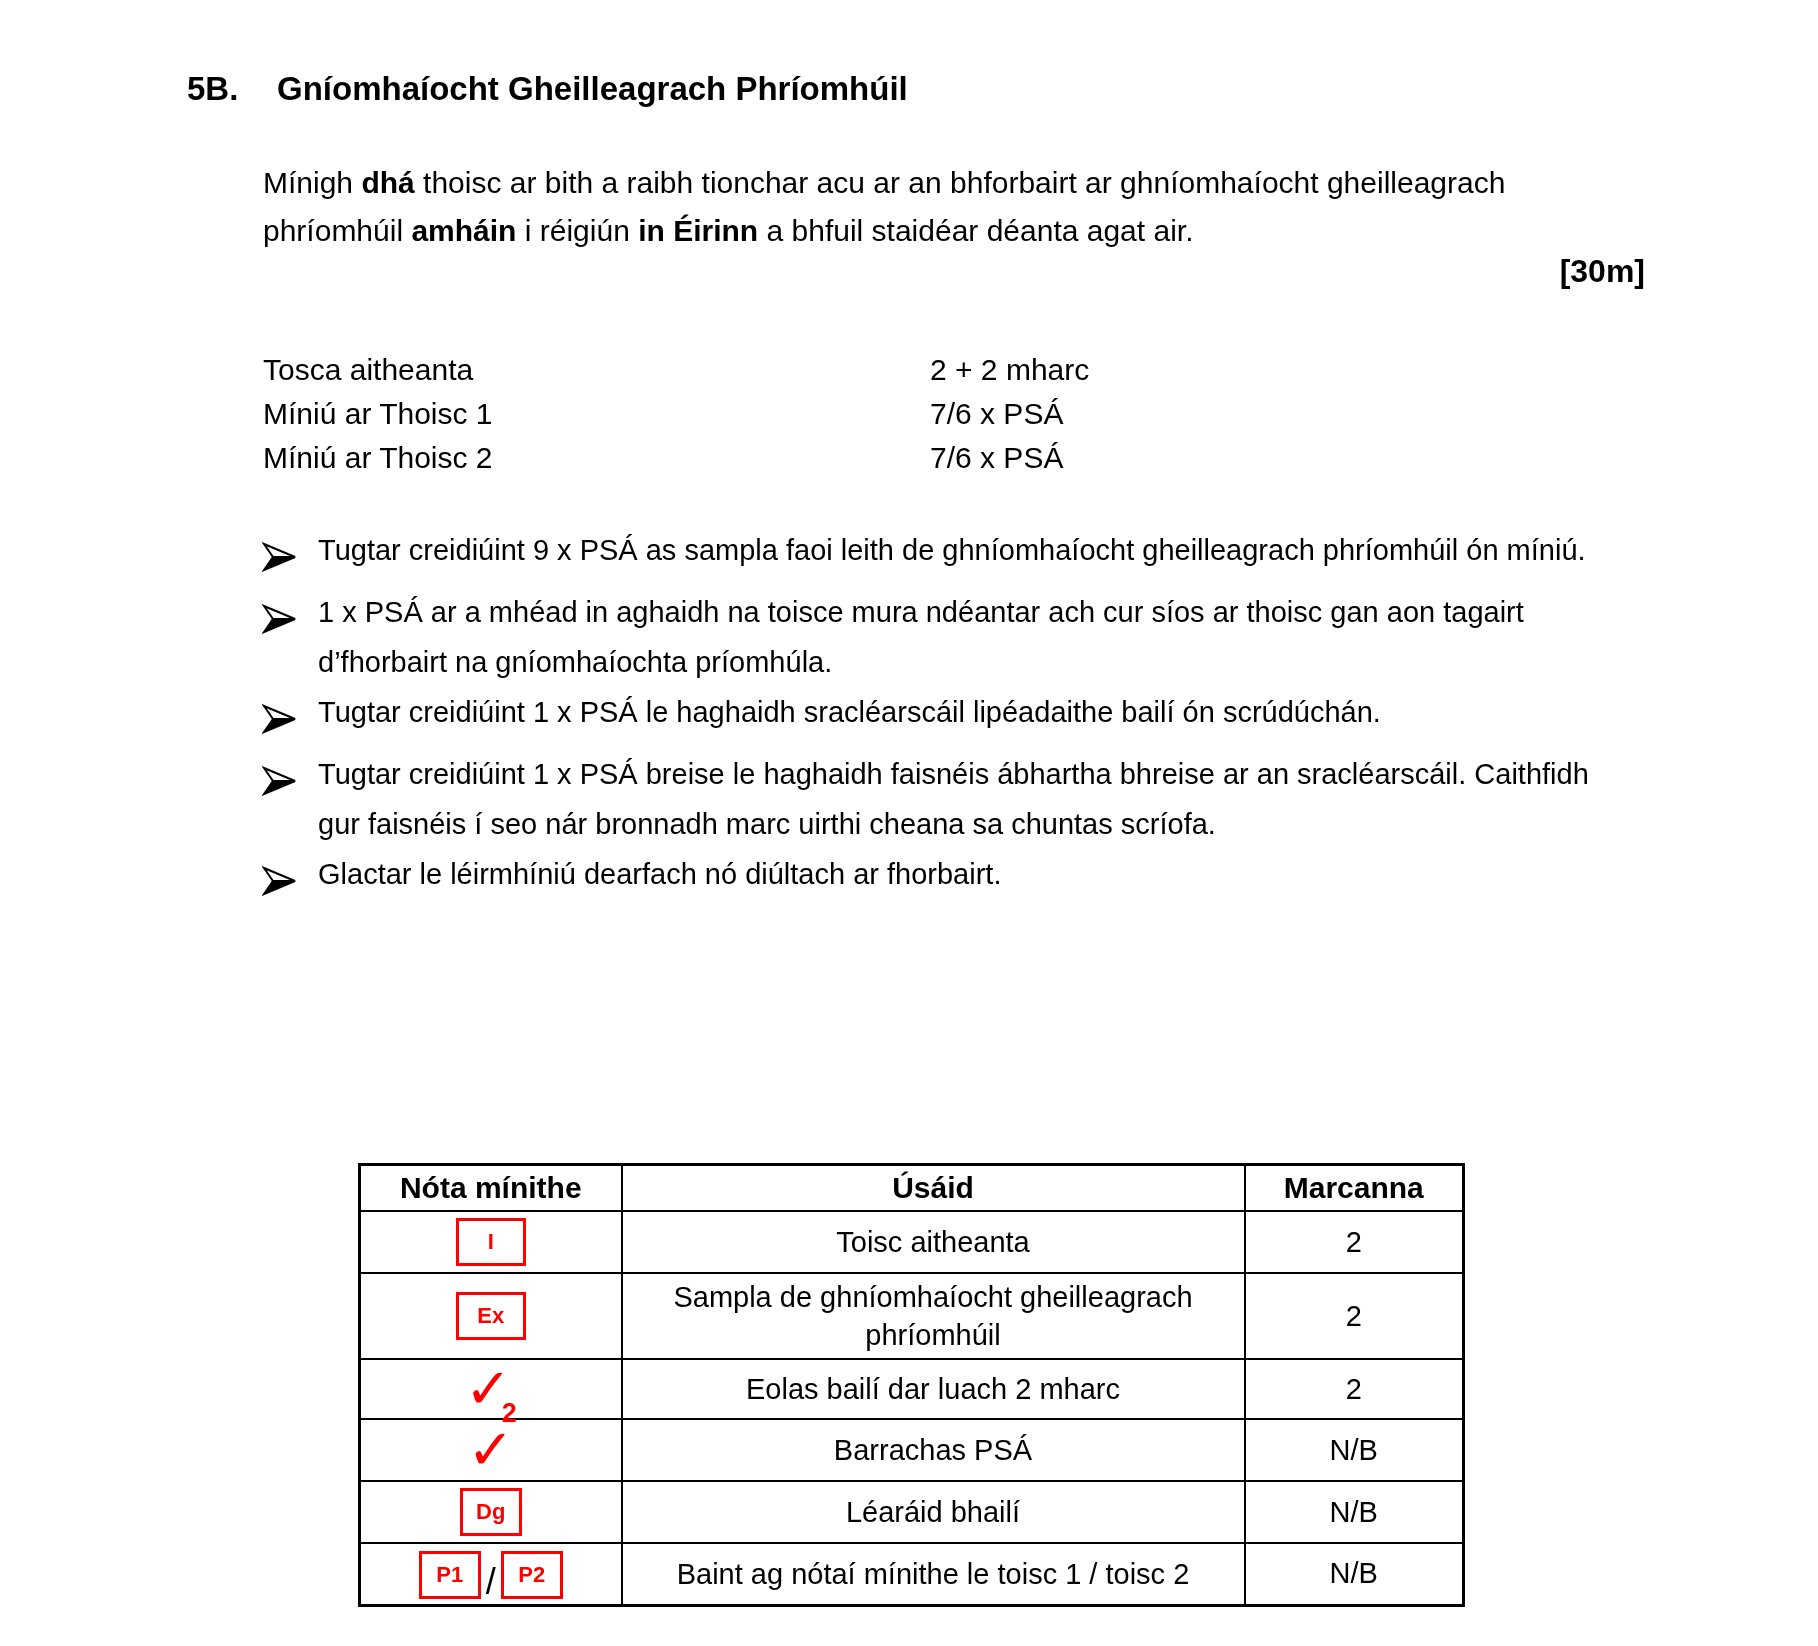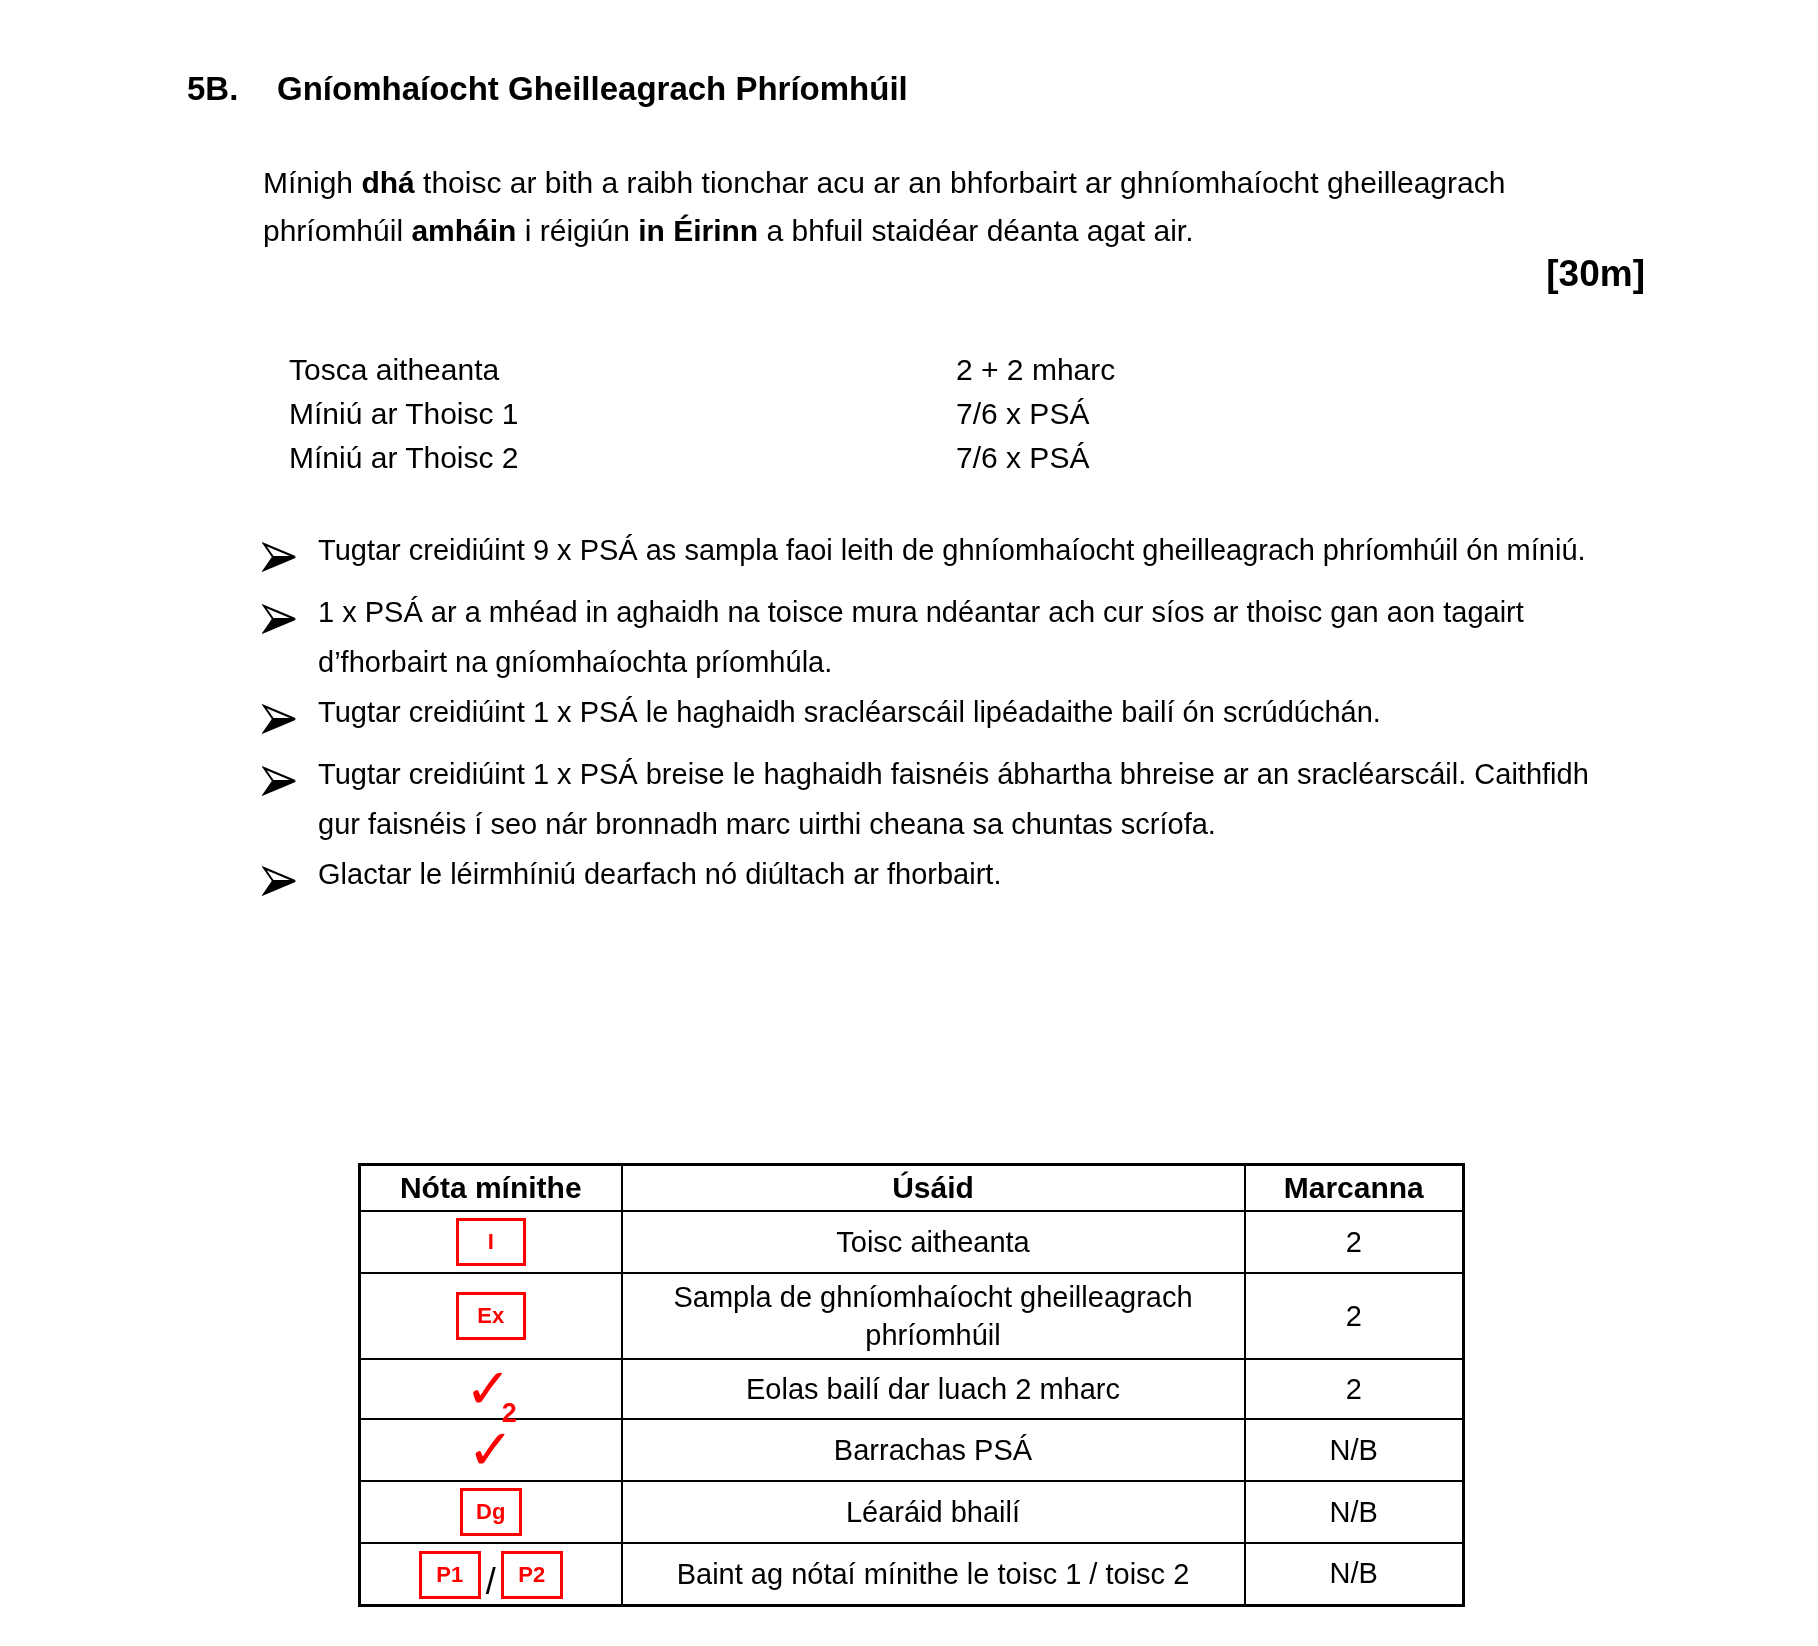--- a/index.html
+++ b/index.html
@@ -8,23 +8,23 @@
     font-family:"Liberation Sans","DejaVu Sans",sans-serif; color:#000;
     overflow:hidden;
   }
   .b { font-weight:bold; }
 
   .heading { position:absolute; top:70px; left:187px; font-size:33px; font-weight:bold; white-space:nowrap; }
   .qnum { display:inline-block; width:90px; }
 
   .question { position:absolute; top:159px; left:263px; width:1310px; margin:0; font-size:30px; line-height:48px; }
 
-  .marks { position:absolute; top:253px; left:263px; right:173px; text-align:right; font-size:37px; font-weight:bold; }
+  .marks { position:absolute; top:253px; left:263px; right:173px; text-align:right; font-size:32px; font-weight:bold; }
 
-  .scheme { position:absolute; top:348px; left:263px; font-size:30px; line-height:44px;margin-left:26px; }
+  .scheme { position:absolute; top:348px; left:263px; font-size:30px; line-height:44px; }
   .scheme-label { display:inline-block; width:667px; }
 
   .notes { position:absolute; top:525px; left:262px; width:1375px; font-size:29px; line-height:50px; }
   .note-item { display:flex; align-items:flex-start; }
   .arrow-icon { flex:0 0 56px; padding-top:12px; }
   .note-text { flex:1; }
 
   .marks-table {
     position:absolute; top:1153px; left:358px; width:1104px;
     border-collapse:collapse; table-layout:fixed; font-size:29px;

